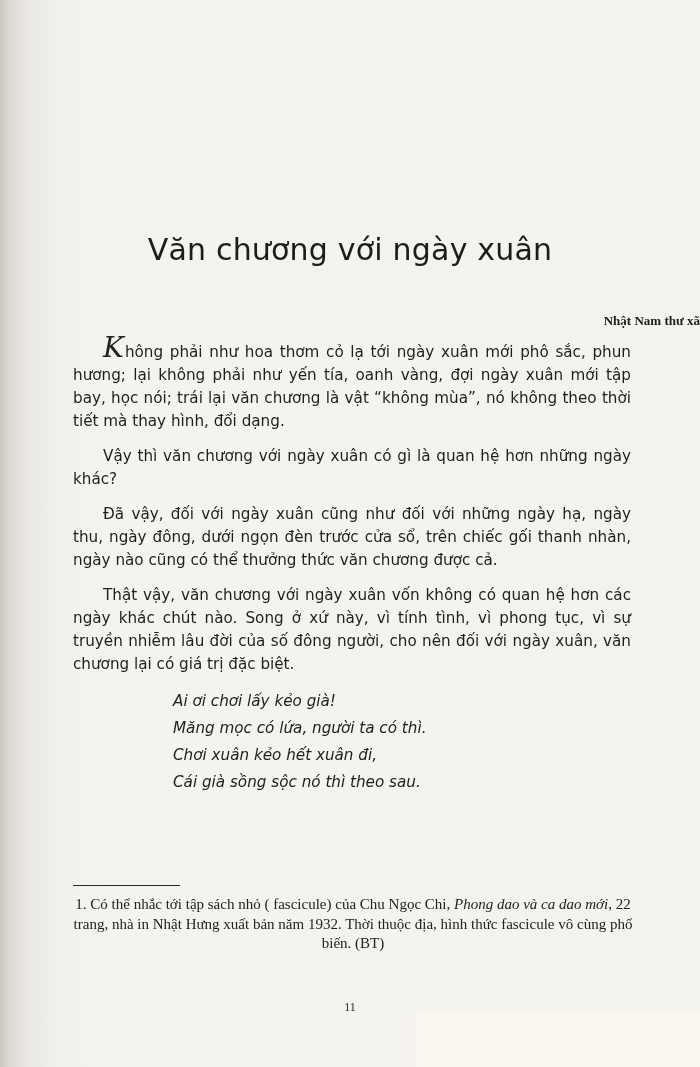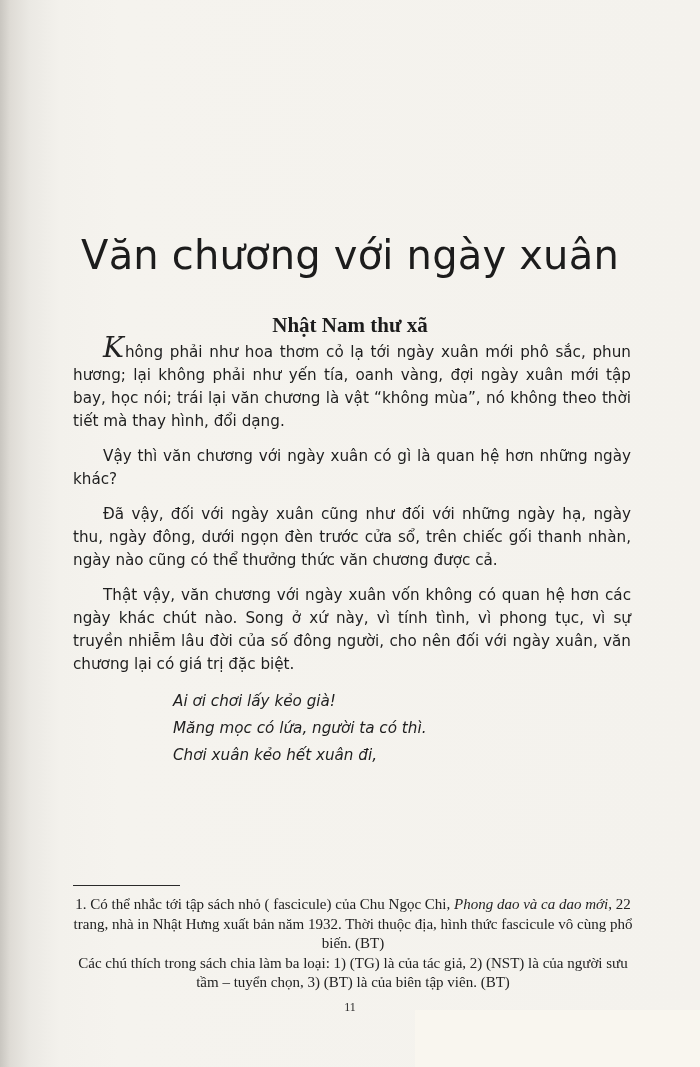--- a/index.html
+++ b/index.html
@@ -48,32 +48,32 @@
       letter-spacing: 0.5px;
       color: #2a2a2a;
       font-weight: normal;
     }
     .chapter-title {
       position: absolute;
       left: 0; width: 700px;
       top: 232px;
       text-align: center;
       font-family: "DejaVu Sans", sans-serif;
-      font-size: 40px;
+      font-size: 30px;
       color: #1c1c1c;
       letter-spacing: 0.2px;
     }
     .author {
       position: absolute;
       left: 0; width: 700px;
       top: 313px;
-      text-align: center;
+      text-align: right;
       font-family: "Liberation Serif", serif;
       font-weight: bold;
-      font-size: 21px;
+      font-size: 13px;
       color: #1c1c1c;
     }
     .body {
       position: absolute;
       left: 73px;
       top: 338px;
       width: 558px;
       font-family: "DejaVu Sans", sans-serif;
       font-size: 15.2px;
       line-height: 23px;
@@ -156,26 +156,26 @@
   <div class="body">
     <p class="para first"><span class="dropcap">K</span><span>hông phải như hoa thơm cỏ lạ tới ngày xuân mới phô sắc, phun hương; lại không phải như yến tía, oanh vàng, đợi ngày xuân mới tập bay, học nói; trái lại văn chương là vật “không mùa”, nó không theo thời tiết mà thay hình, đổi dạng.</span></p>
     <p class="para">Vậy thì văn chương với ngày xuân có gì là quan hệ hơn những ngày khác?</p>
     <p class="para">Đã vậy, đối với ngày xuân cũng như đối với những ngày hạ, ngày thu, ngày đông, dưới ngọn đèn trước cửa sổ, trên chiếc gối thanh nhàn, ngày nào cũng có thể thưởng thức văn chương được cả.</p>
     <p class="para">Thật vậy, văn chương với ngày xuân vốn không có quan hệ hơn các ngày khác chút nào. Song ở xứ này, vì tính tình, vì phong tục, vì sự truyền nhiễm lâu đời của số đông người, cho nên đối với ngày xuân, văn chương lại có giá trị đặc biệt.</p>
 
     <div class="verse">
       <span class="verse-line">Ai ơi chơi lấy kẻo già!</span>
       <span class="verse-line">Măng mọc có lứa, người ta có thì.</span>
       <span class="verse-line">Chơi xuân kẻo hết xuân đi,</span>
+      <span class="verse-line">Cái già sồng sộc nó thì theo sau.</span>
     </div>
 
   </div>
 
   <div class="footnote-rule"></div>
 
   <div class="footnotes">
     <p><span>1. Có thể nhắc tới tập sách nhỏ ( fascicule) của Chu Ngọc Chi, </span><span class="ital">Phong dao và ca dao mới</span><span>, 22 trang, nhà in Nhật Hưng xuất bản năm 1932. Thời thuộc địa, hình thức fascicule vô cùng phổ biến. (BT)</span></p>
-    <p>Các chú thích trong sách chia làm ba loại: 1) (TG) là của tác giả, 2) (NST) là của người sưu tầm – tuyển chọn, 3) (BT) là của biên tập viên. (BT)</p>
   </div>
 
   <div class="page-number">11</div>
 </div>
 <div class="page-right-strip"></div>
 
 </body></html>

